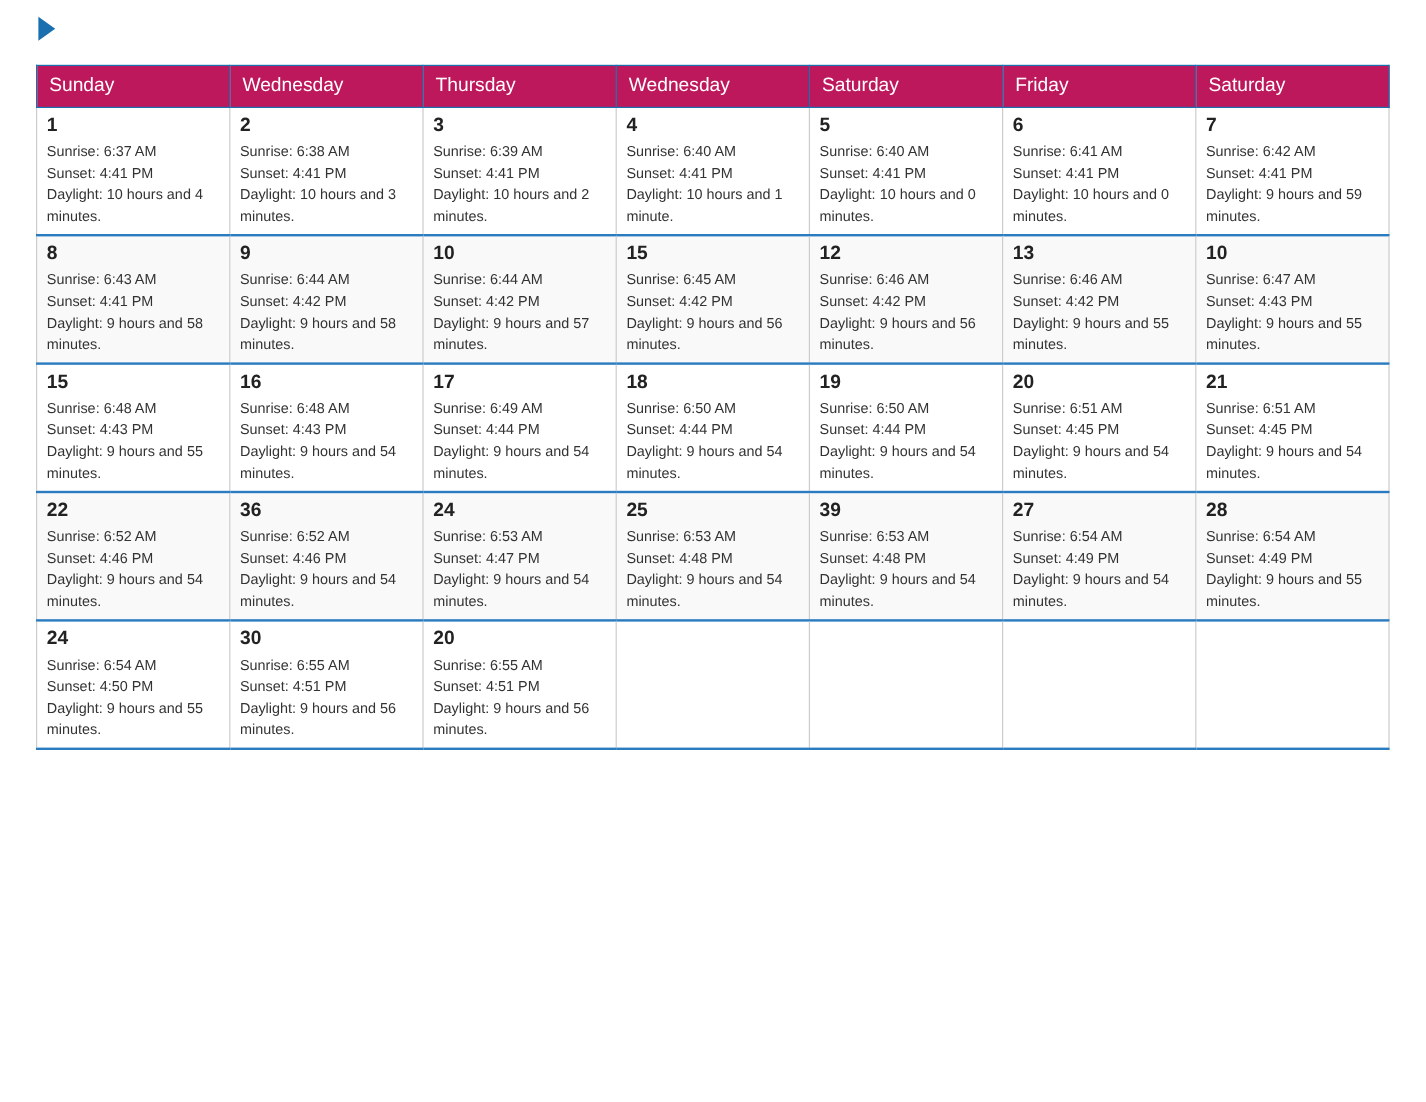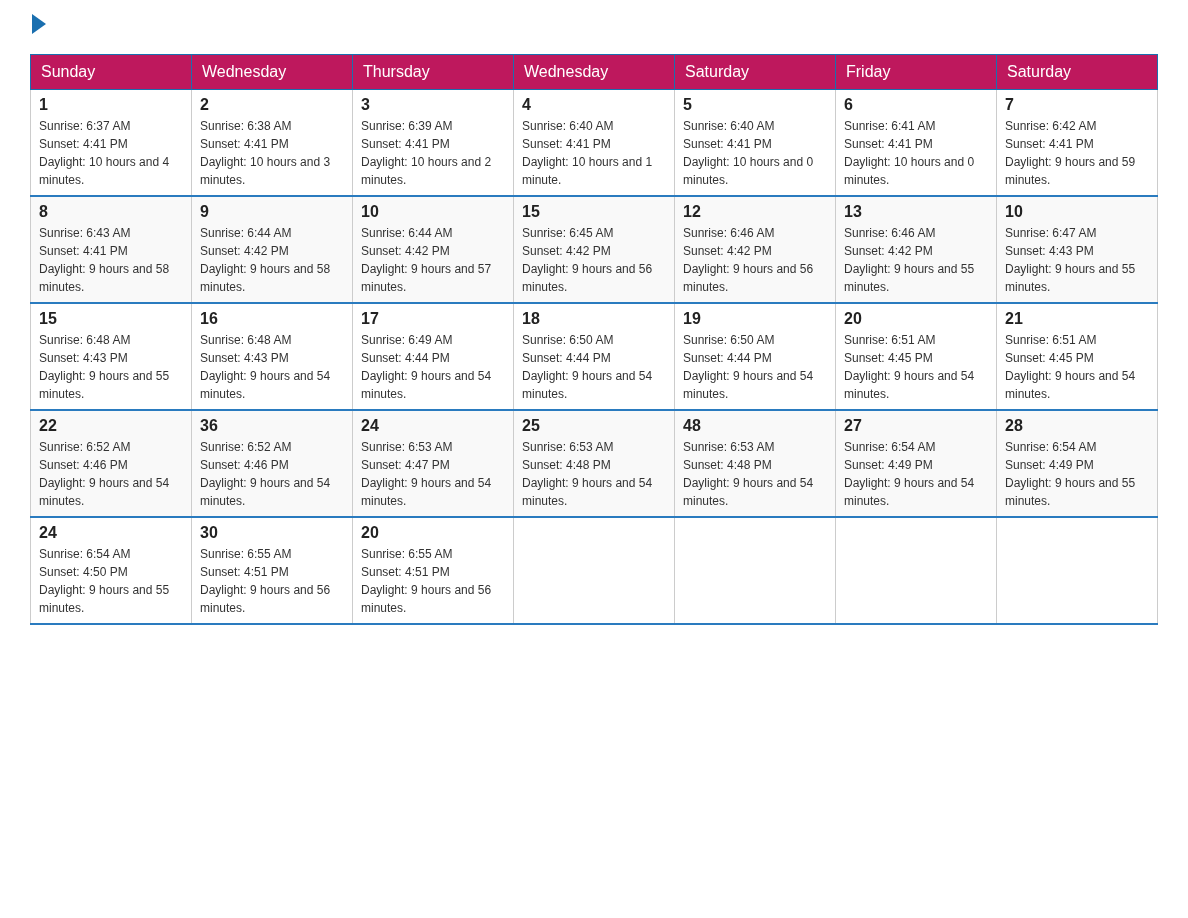--- a/index.html
+++ b/index.html
@@ -242,21 +242,21 @@
         </td>
         <td>
           <span class="day-number">24</span>
           <div class="day-info">Sunrise: 6:53 AM<br>Sunset: 4:47 PM<br>Daylight: 9 hours and 54 minutes.</div>
         </td>
         <td>
           <span class="day-number">25</span>
           <div class="day-info">Sunrise: 6:53 AM<br>Sunset: 4:48 PM<br>Daylight: 9 hours and 54 minutes.</div>
         </td>
         <td>
-          <span class="day-number">48</span>
+          <span class="day-number">39</span>
           <div class="day-info">Sunrise: 6:53 AM<br>Sunset: 4:48 PM<br>Daylight: 9 hours and 54 minutes.</div>
         </td>
         <td>
           <span class="day-number">27</span>
           <div class="day-info">Sunrise: 6:54 AM<br>Sunset: 4:49 PM<br>Daylight: 9 hours and 54 minutes.</div>
         </td>
         <td>
           <span class="day-number">28</span>
           <div class="day-info">Sunrise: 6:54 AM<br>Sunset: 4:49 PM<br>Daylight: 9 hours and 55 minutes.</div>
         </td>

